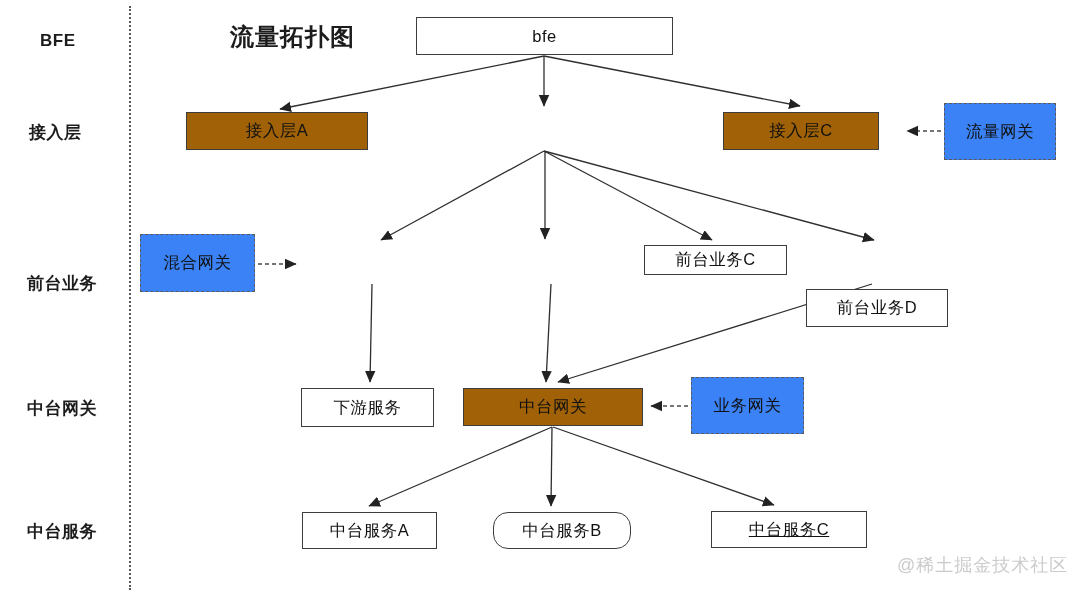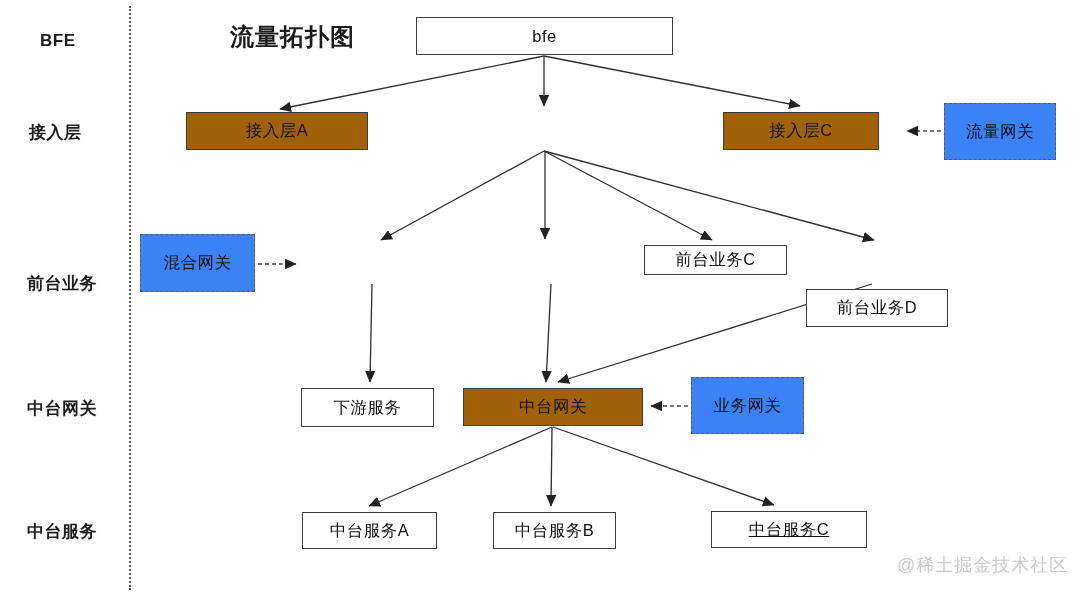--- a/index.html
+++ b/index.html
@@ -82,17 +82,17 @@
 
   <div class="node dashed" style="left:140px;top:234px;width:115px;height:58px;">混合网关</div>
   <div class="node" style="left:644px;top:245px;width:143px;height:30px;">前台业务C</div>
   <div class="node" style="left:806px;top:245px;width:142px;height:38px;margin-top:44px;">前台业务D</div>
 
   <div class="node" style="left:301px;top:388px;width:133px;height:39px;">下游服务</div>
   <div class="node gray" style="left:463px;top:388px;width:180px;height:38px;">中台网关</div>
   <div class="node dashed" style="left:691px;top:377px;width:113px;height:57px;">业务网关</div>
 
   <div class="node" style="left:302px;top:512px;width:135px;height:37px;">中台服务A</div>
-  <div class="node" style="left:493px;top:512px;width:123px;height:37px;">中台服务B</div>
+  <div class="node" style="left:493px;top:512px;width:138px;height:37px;border-radius:15px;">中台服务B</div>
   <div class="node" style="left:711px;top:511px;width:156px;height:37px;text-decoration:underline;">中台服务C</div>
 
   <div class="watermark">@稀土掘金技术社区</div>
 </div>
 
 </body></html>

